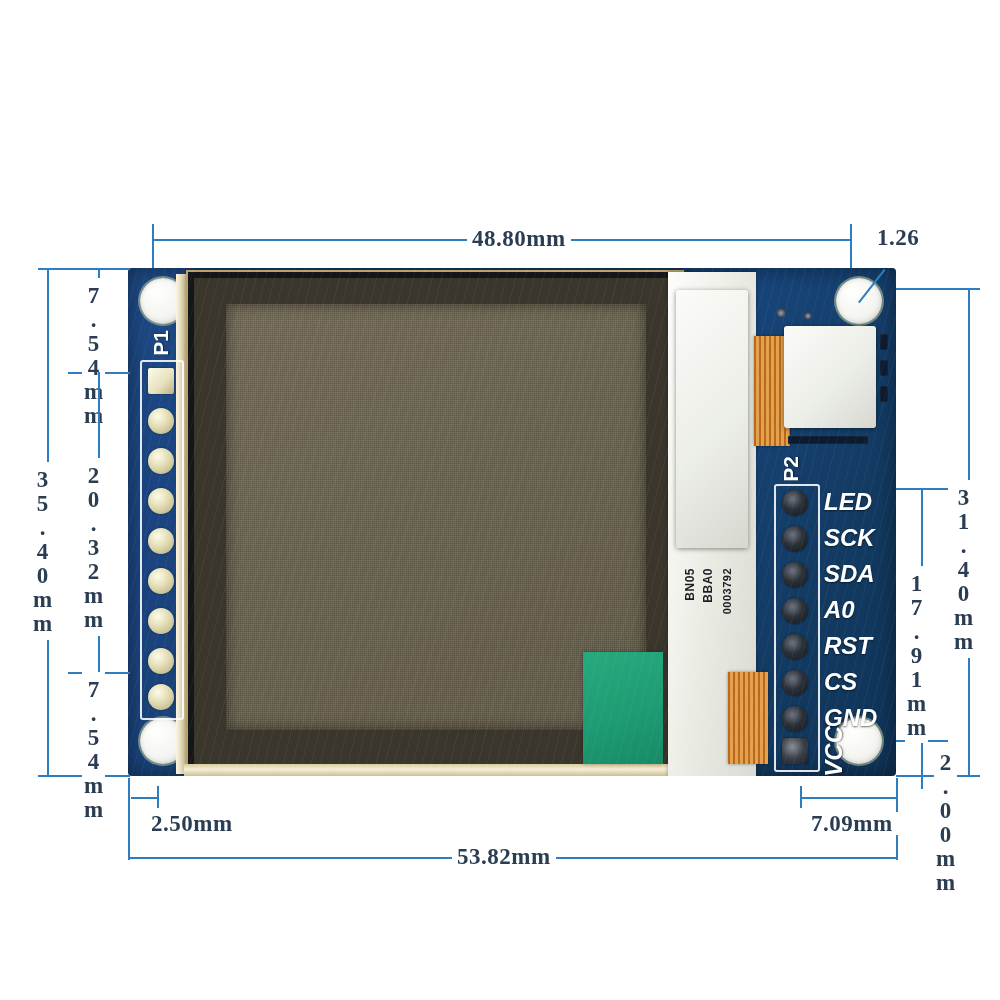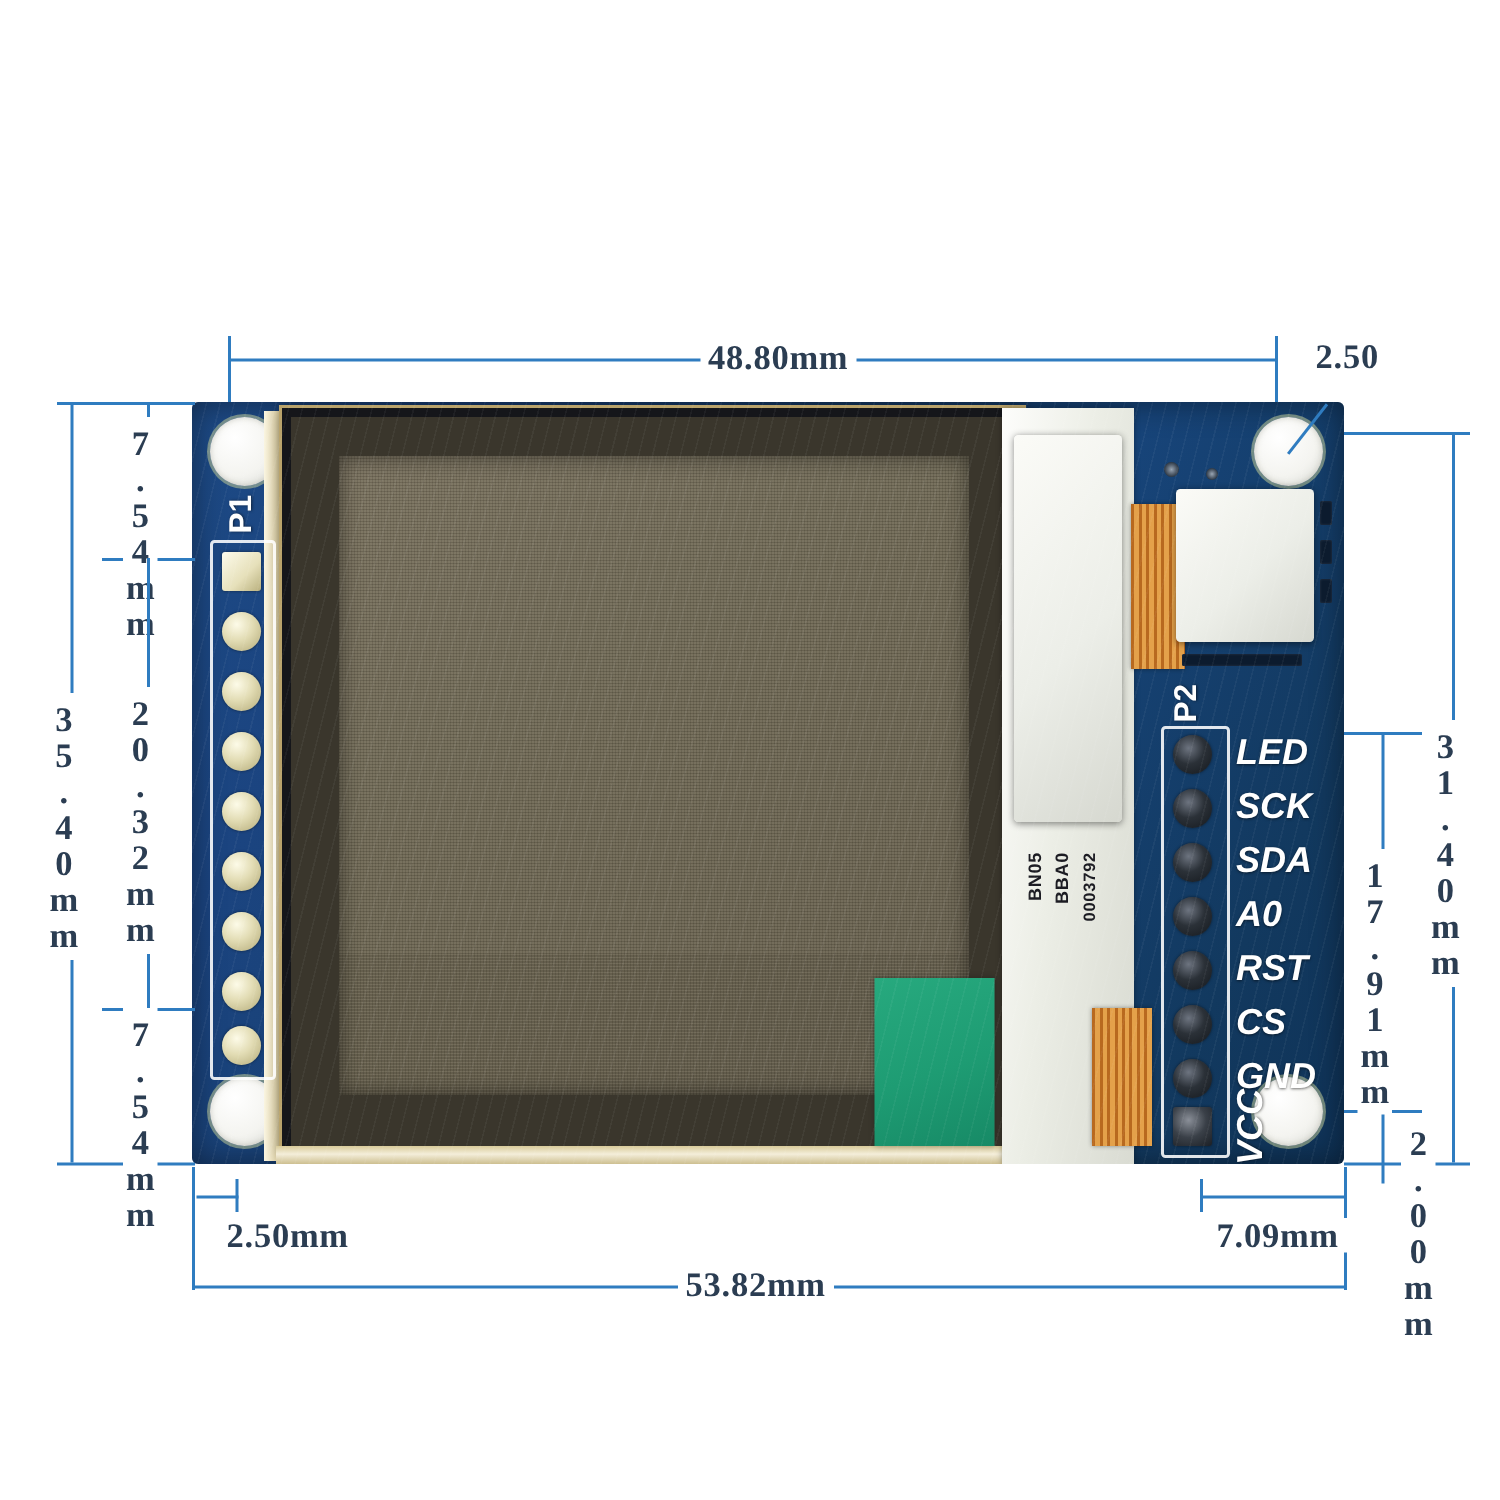--- a/index.html
+++ b/index.html
@@ -316,21 +316,21 @@
     <div class="silk rot" style="left:694px; top:458px; font-size:24px; font-style:italic;">VCC</div>
 
   </div>
 
   <div class="ext-v" style="left:152px; top:224px; height:44px;"></div>
   <div class="ext-v" style="left:850px; top:224px; height:44px;"></div>
   <div class="dim-line-h" style="left:152px; top:239px; width:700px;"></div>
   <div class="dim-label horiz" style="left:467px; top:227px;">48.80mm</div>
 
   <div class="leader" style="left:858px; top:302px; width:42px; transform:rotate(-52deg);"></div>
-  <div class="dim-label horiz" style="left:872px; top:226px;">2.50</div>
+  <div class="dim-label horiz" style="left:872px; top:226px;">1.26</div>
 
   <div class="ext-h" style="left:38px; top:268px; width:92px;"></div>
   <div class="ext-h" style="left:68px; top:372px; width:62px;"></div>
   <div class="ext-h" style="left:68px; top:672px; width:62px;"></div>
   <div class="ext-h" style="left:38px; top:775px; width:92px;"></div>
 
   <div class="dim-line-v" style="left:98px; top:268px; height:104px;"></div>
   <div class="dim-label vert" style="left:82px; top:278px;">7.54mm</div>
 
   <div class="dim-line-v" style="left:98px; top:372px; height:300px;"></div>

